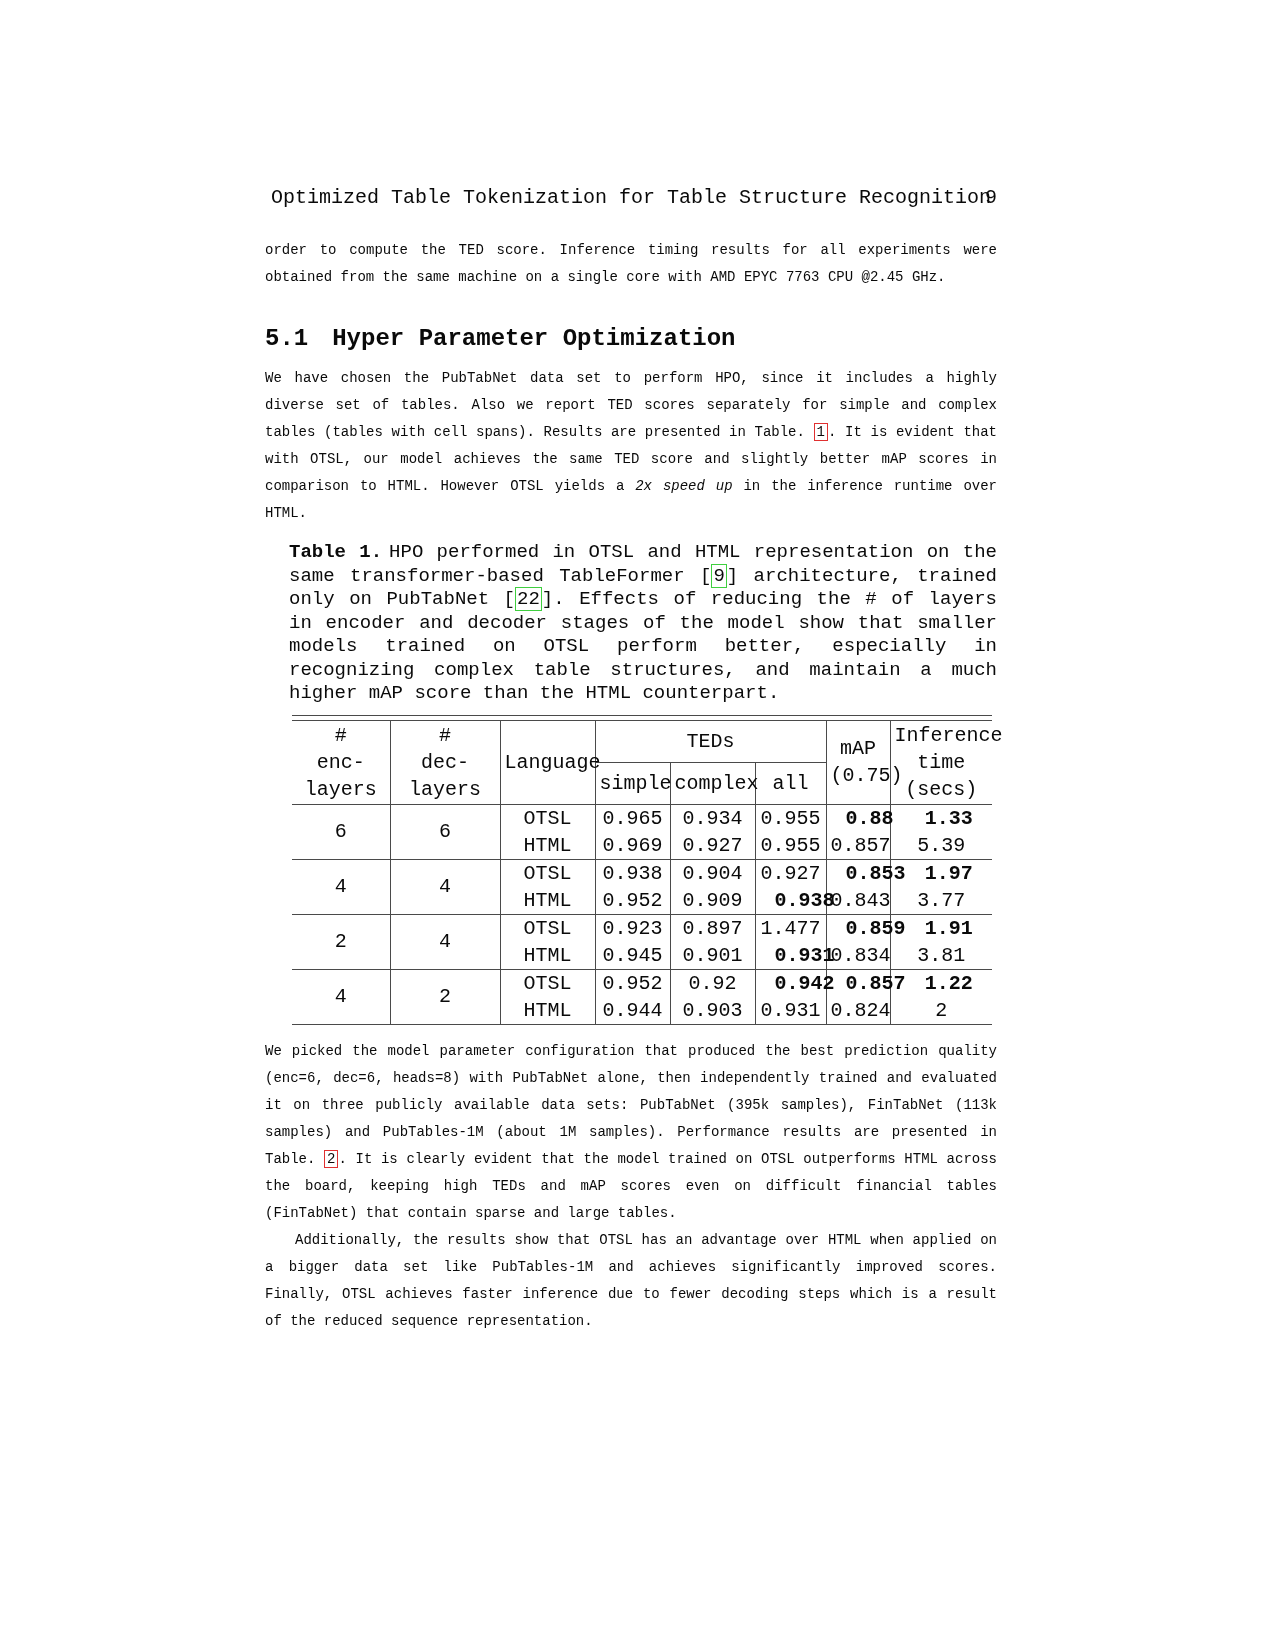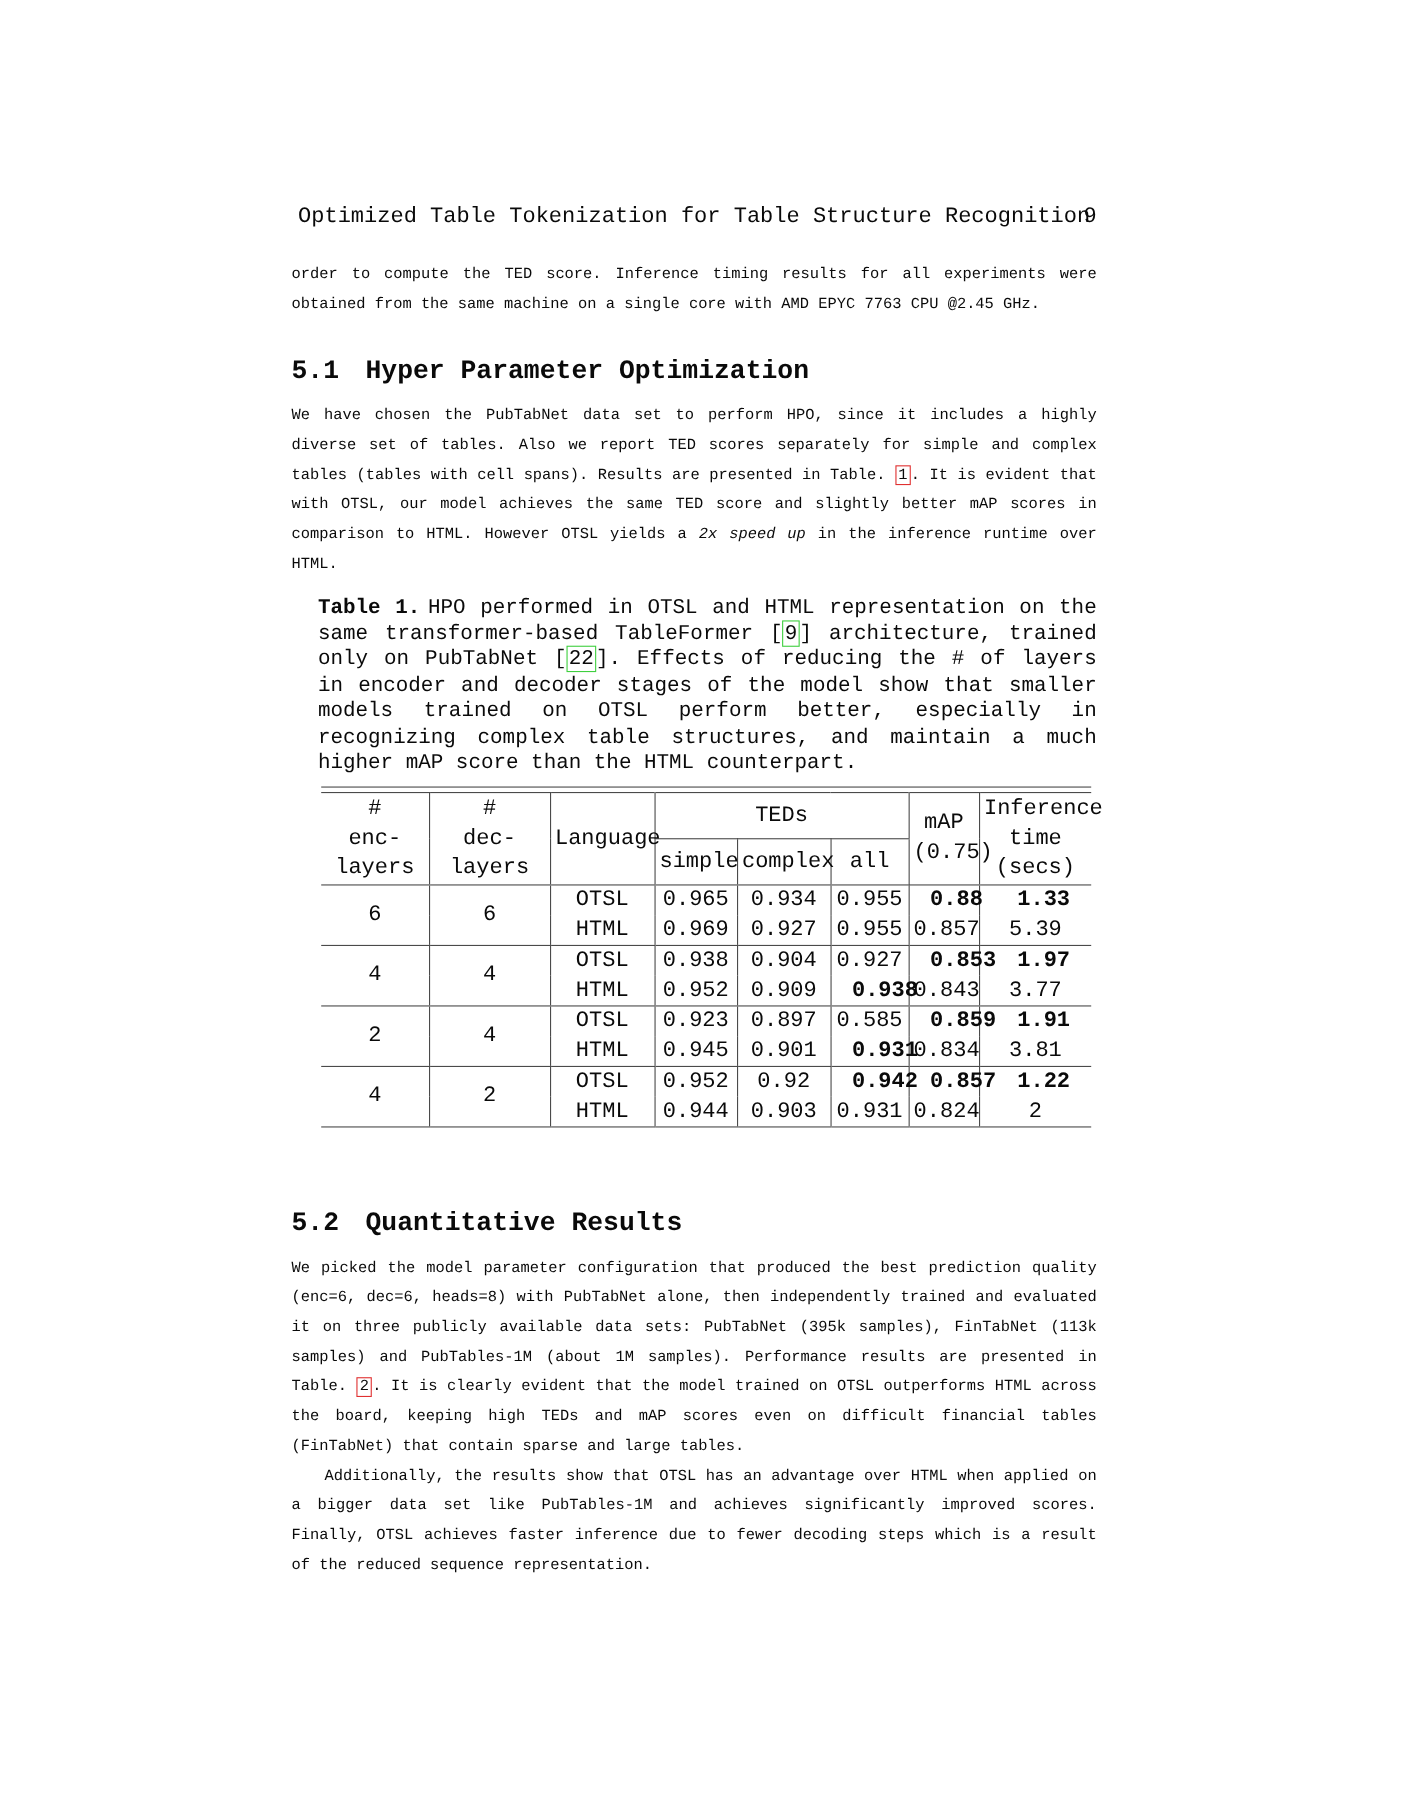--- a/index.html
+++ b/index.html
@@ -186,21 +186,21 @@
             <td class="hb">0.843</td>
             <td class="hb">3.77</td>
           </tr>
 
           <tr>
             <td rowspan="2" class="nbl hb">2</td>
             <td rowspan="2" class="hb">4</td>
             <td>OTSL</td>
             <td>0.923</td>
             <td>0.897</td>
-            <td>0.585</td>
+            <td>1.477</td>
             <td class="b">0.859</td>
             <td class="b">1.91</td>
           </tr>
           <tr>
             <td class="hb">HTML</td>
             <td class="hb">0.945</td>
             <td class="hb">0.901</td>
             <td class="hb b">0.931</td>
             <td class="hb">0.834</td>
             <td class="hb">3.81</td>
@@ -221,22 +221,19 @@
             <td class="hb">0.944</td>
             <td class="hb">0.903</td>
             <td class="hb">0.931</td>
             <td class="hb">0.824</td>
             <td class="hb">2</td>
           </tr>
         </tbody>
       </table>
     </div>
 
-    <div class="sec-heading sec-52">
-      <span class="sec-num">5.2</span><span>Quantitative Results</span>
-    </div>
 
     <p class="body-par par-quant1"><span>We picked the model parameter configuration that produced the best prediction quality (enc=6, dec=6, heads=8) with PubTabNet alone, then independently trained and evaluated it on three publicly available data sets: PubTabNet (395k samples), FinTabNet (113k samples) and PubTables-1M (about 1M samples). Performance results are presented in Table. </span><span class="refbox">2</span><span>. It is clearly evident that the model trained on OTSL outperforms HTML across the board, keeping high TEDs and mAP scores even on difficult financial tables (FinTabNet) that contain sparse and large tables.</span></p>
 
     <p class="body-par par-quant2"><span>Additionally, the results show that OTSL has an advantage over HTML when applied on a bigger data set like PubTables-1M and achieves significantly improved scores. Finally, OTSL achieves faster inference due to fewer decoding steps which is a result of the reduced sequence representation.</span></p>
 
   </div>
 </div>
 
 </body></html>

